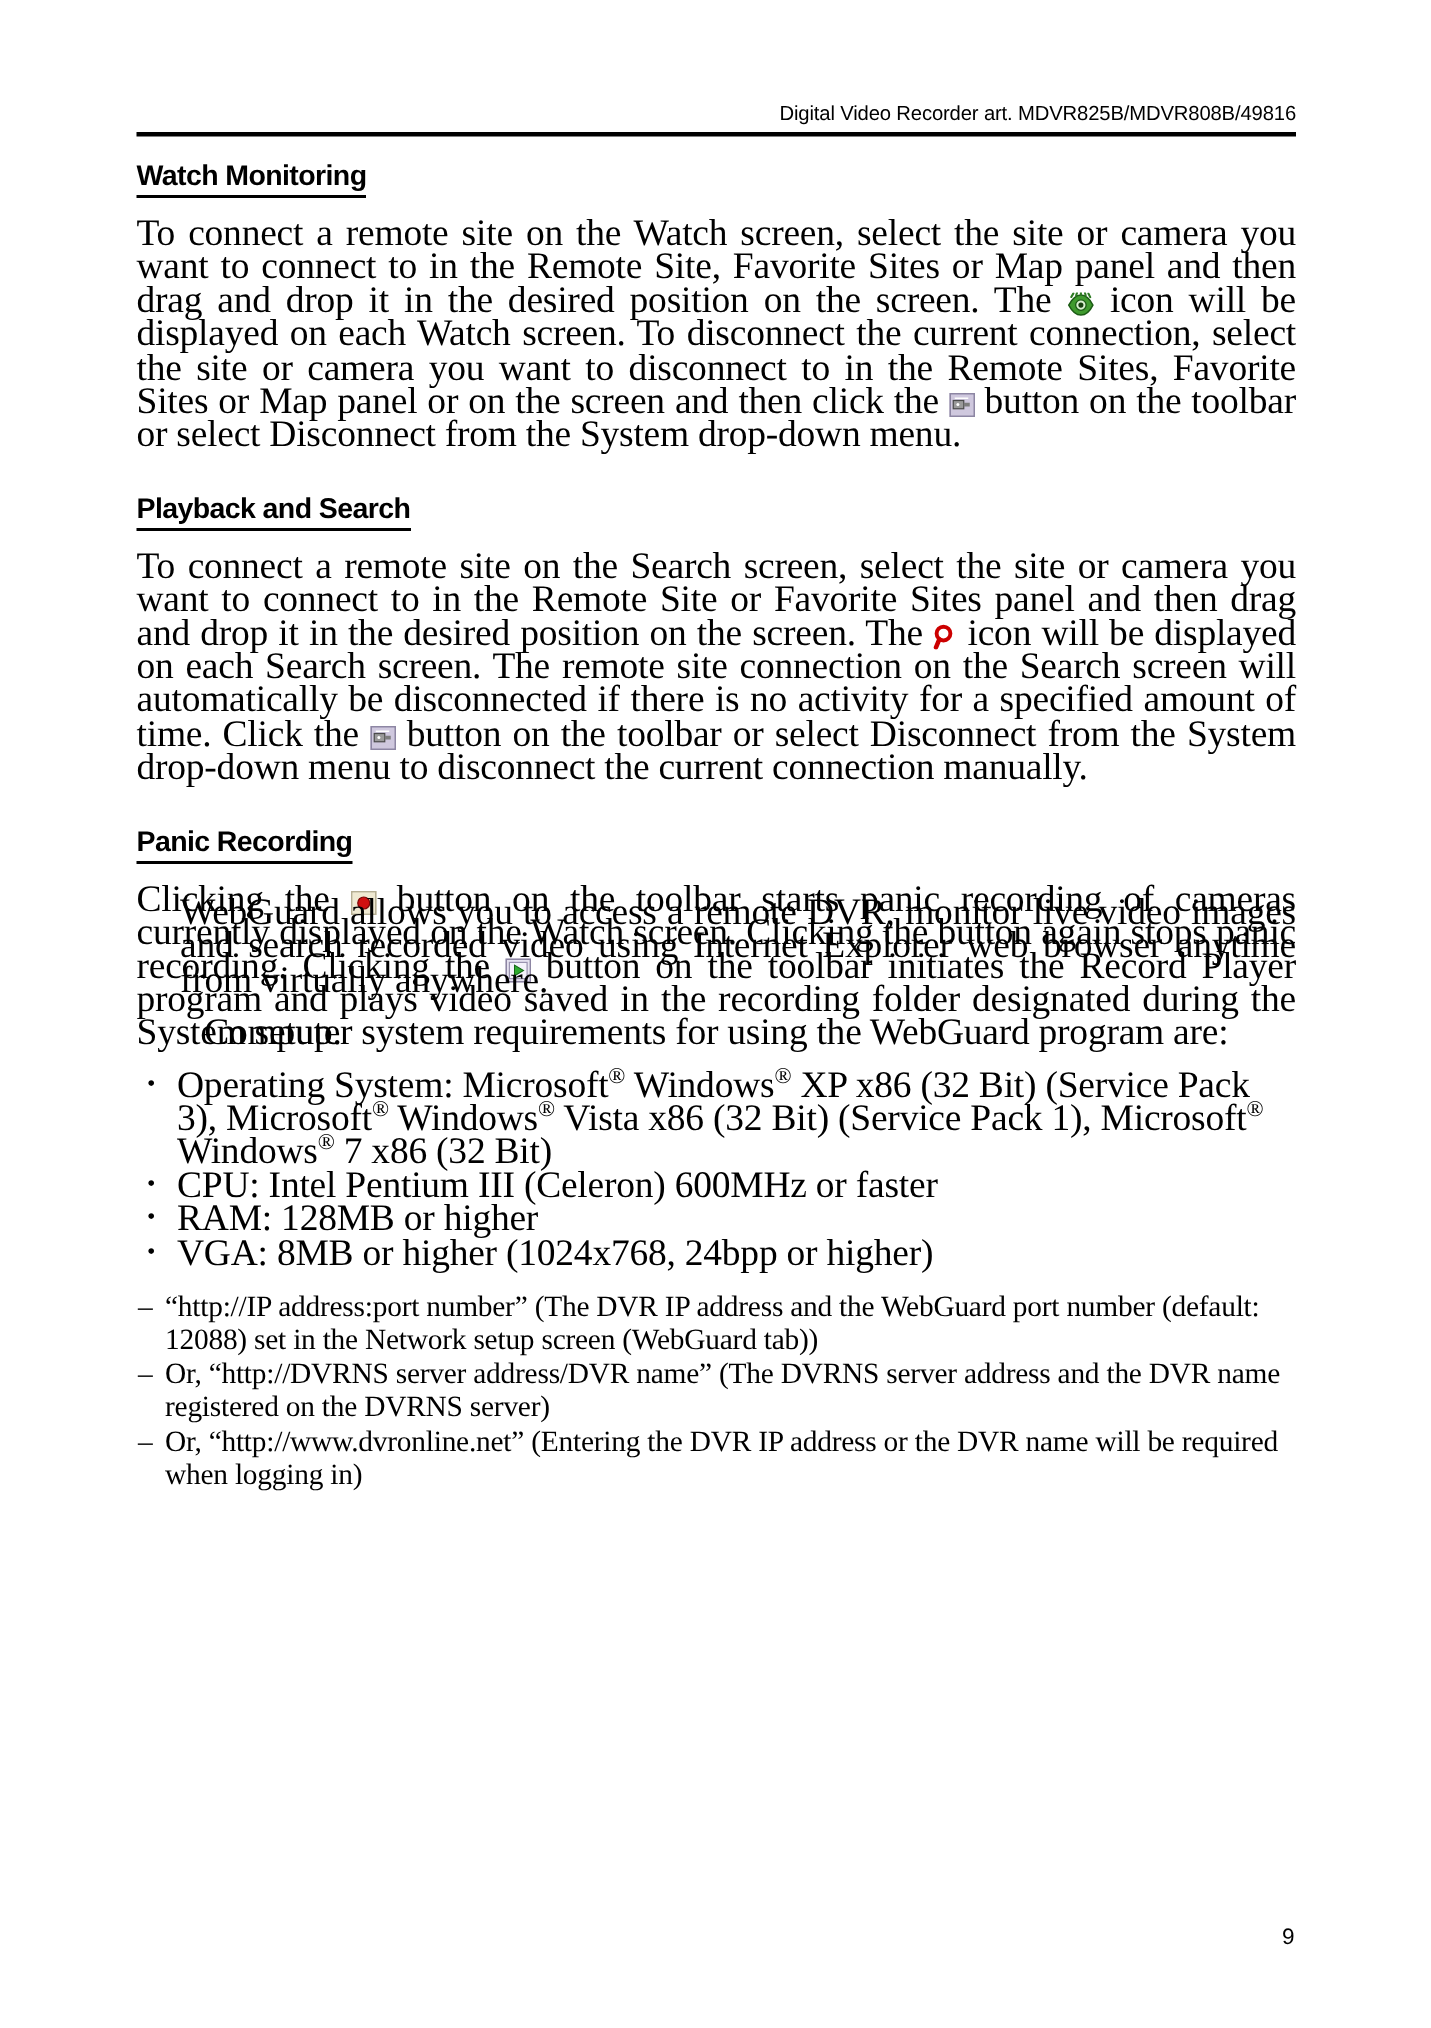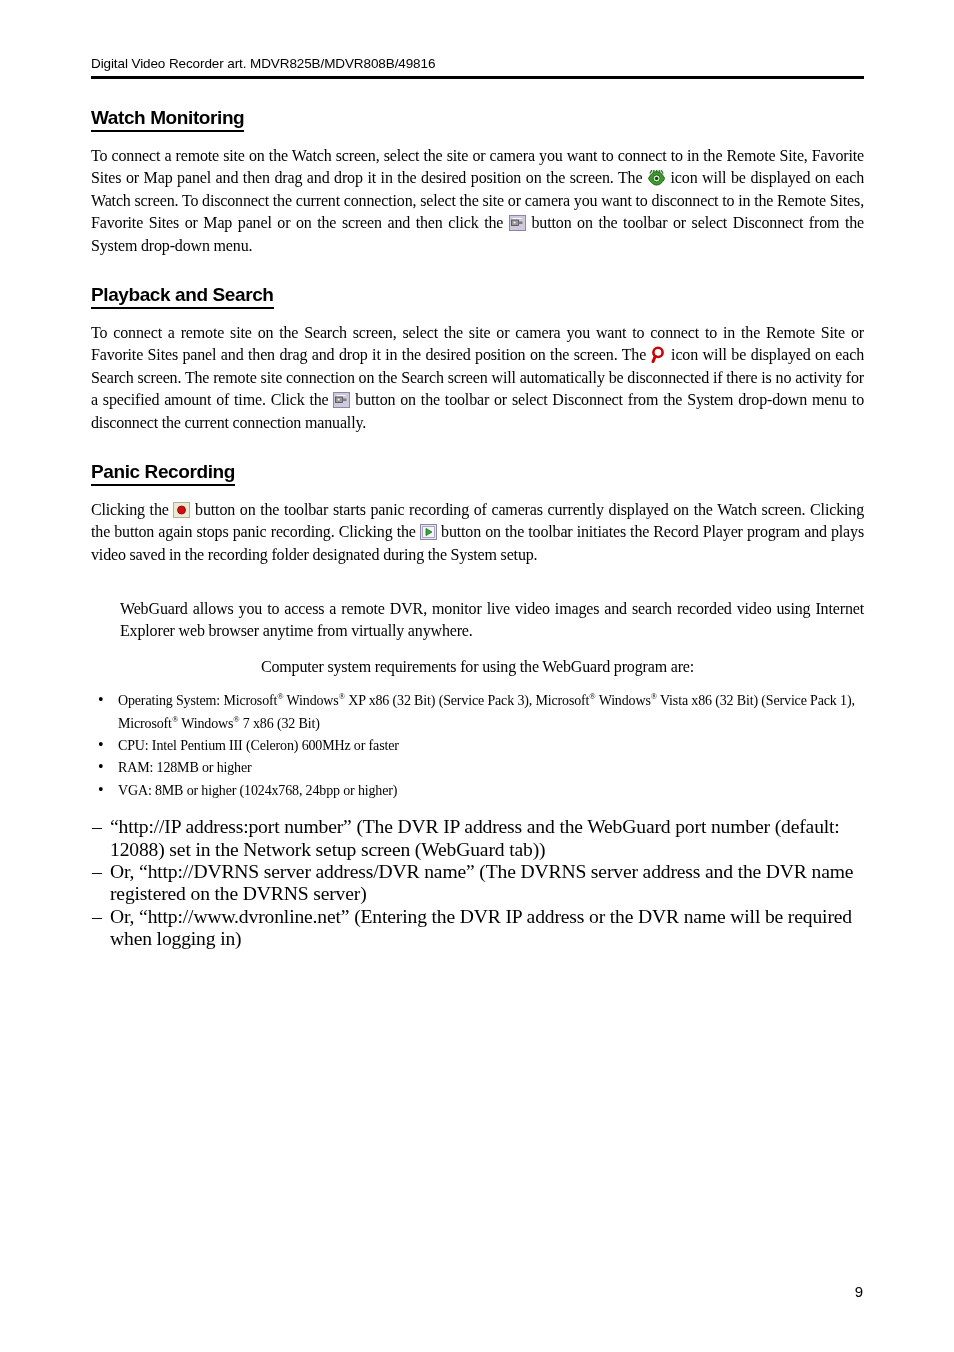--- a/index.html
+++ b/index.html
@@ -24,26 +24,28 @@
   }
 
   
   .header-band {
     position: absolute;
     left: 91px;
     top: 55px;
     width: 773px;
   }
   .header-text {
+    text-align: right;
     font-family: "Liberation Sans", "DejaVu Sans", sans-serif;
     font-size: 13.5px;
     letter-spacing: -0.1px;
     color: #000;
     line-height: 18px;
     white-space: nowrap;
+    margin-top: 12px;
   }
   .header-rule {
     margin-top: 3px;
     height: 3px;
     background: #000000;
     width: 100%;
   }
 
   
   .content {
@@ -63,21 +65,21 @@
     display: inline-block;
     border-bottom: 2.4px solid #000;
     line-height: 23px;
     padding-bottom: 1px;
   }
   .head-wrap { margin: 0 0 2px 0; }
   .head-wrap.first { margin-top: 6px; }
   .head-wrap.spaced { margin-top: 26px; }
 
   p.body {
-    font-size: 16px;
+    font-size: 25px;
     line-height: 22.4px;
     margin: 13px 0 0 0;
     text-align: justify;
     text-justify: inter-word;
     letter-spacing: -0.15px;
     word-spacing: -0.1px;
   }
   p.body.tight { text-align: center; }
 
   
@@ -110,21 +112,21 @@
 
   
   ul.reqs {
     list-style: none;
     margin: 12px 0 0 0;
     padding: 0;
   }
   ul.reqs li {
     position: relative;
     padding-left: 24px;
-    font-size: 14px;
+    font-size: 25px;
     line-height: 22.4px;
     letter-spacing: -0.15px;
     margin: 0 0 0 3px;
   }
   ul.reqs li::before {
     content: "\2022";
     position: absolute;
     left: 4px;
     top: -1px;
     font-size: 16px;

